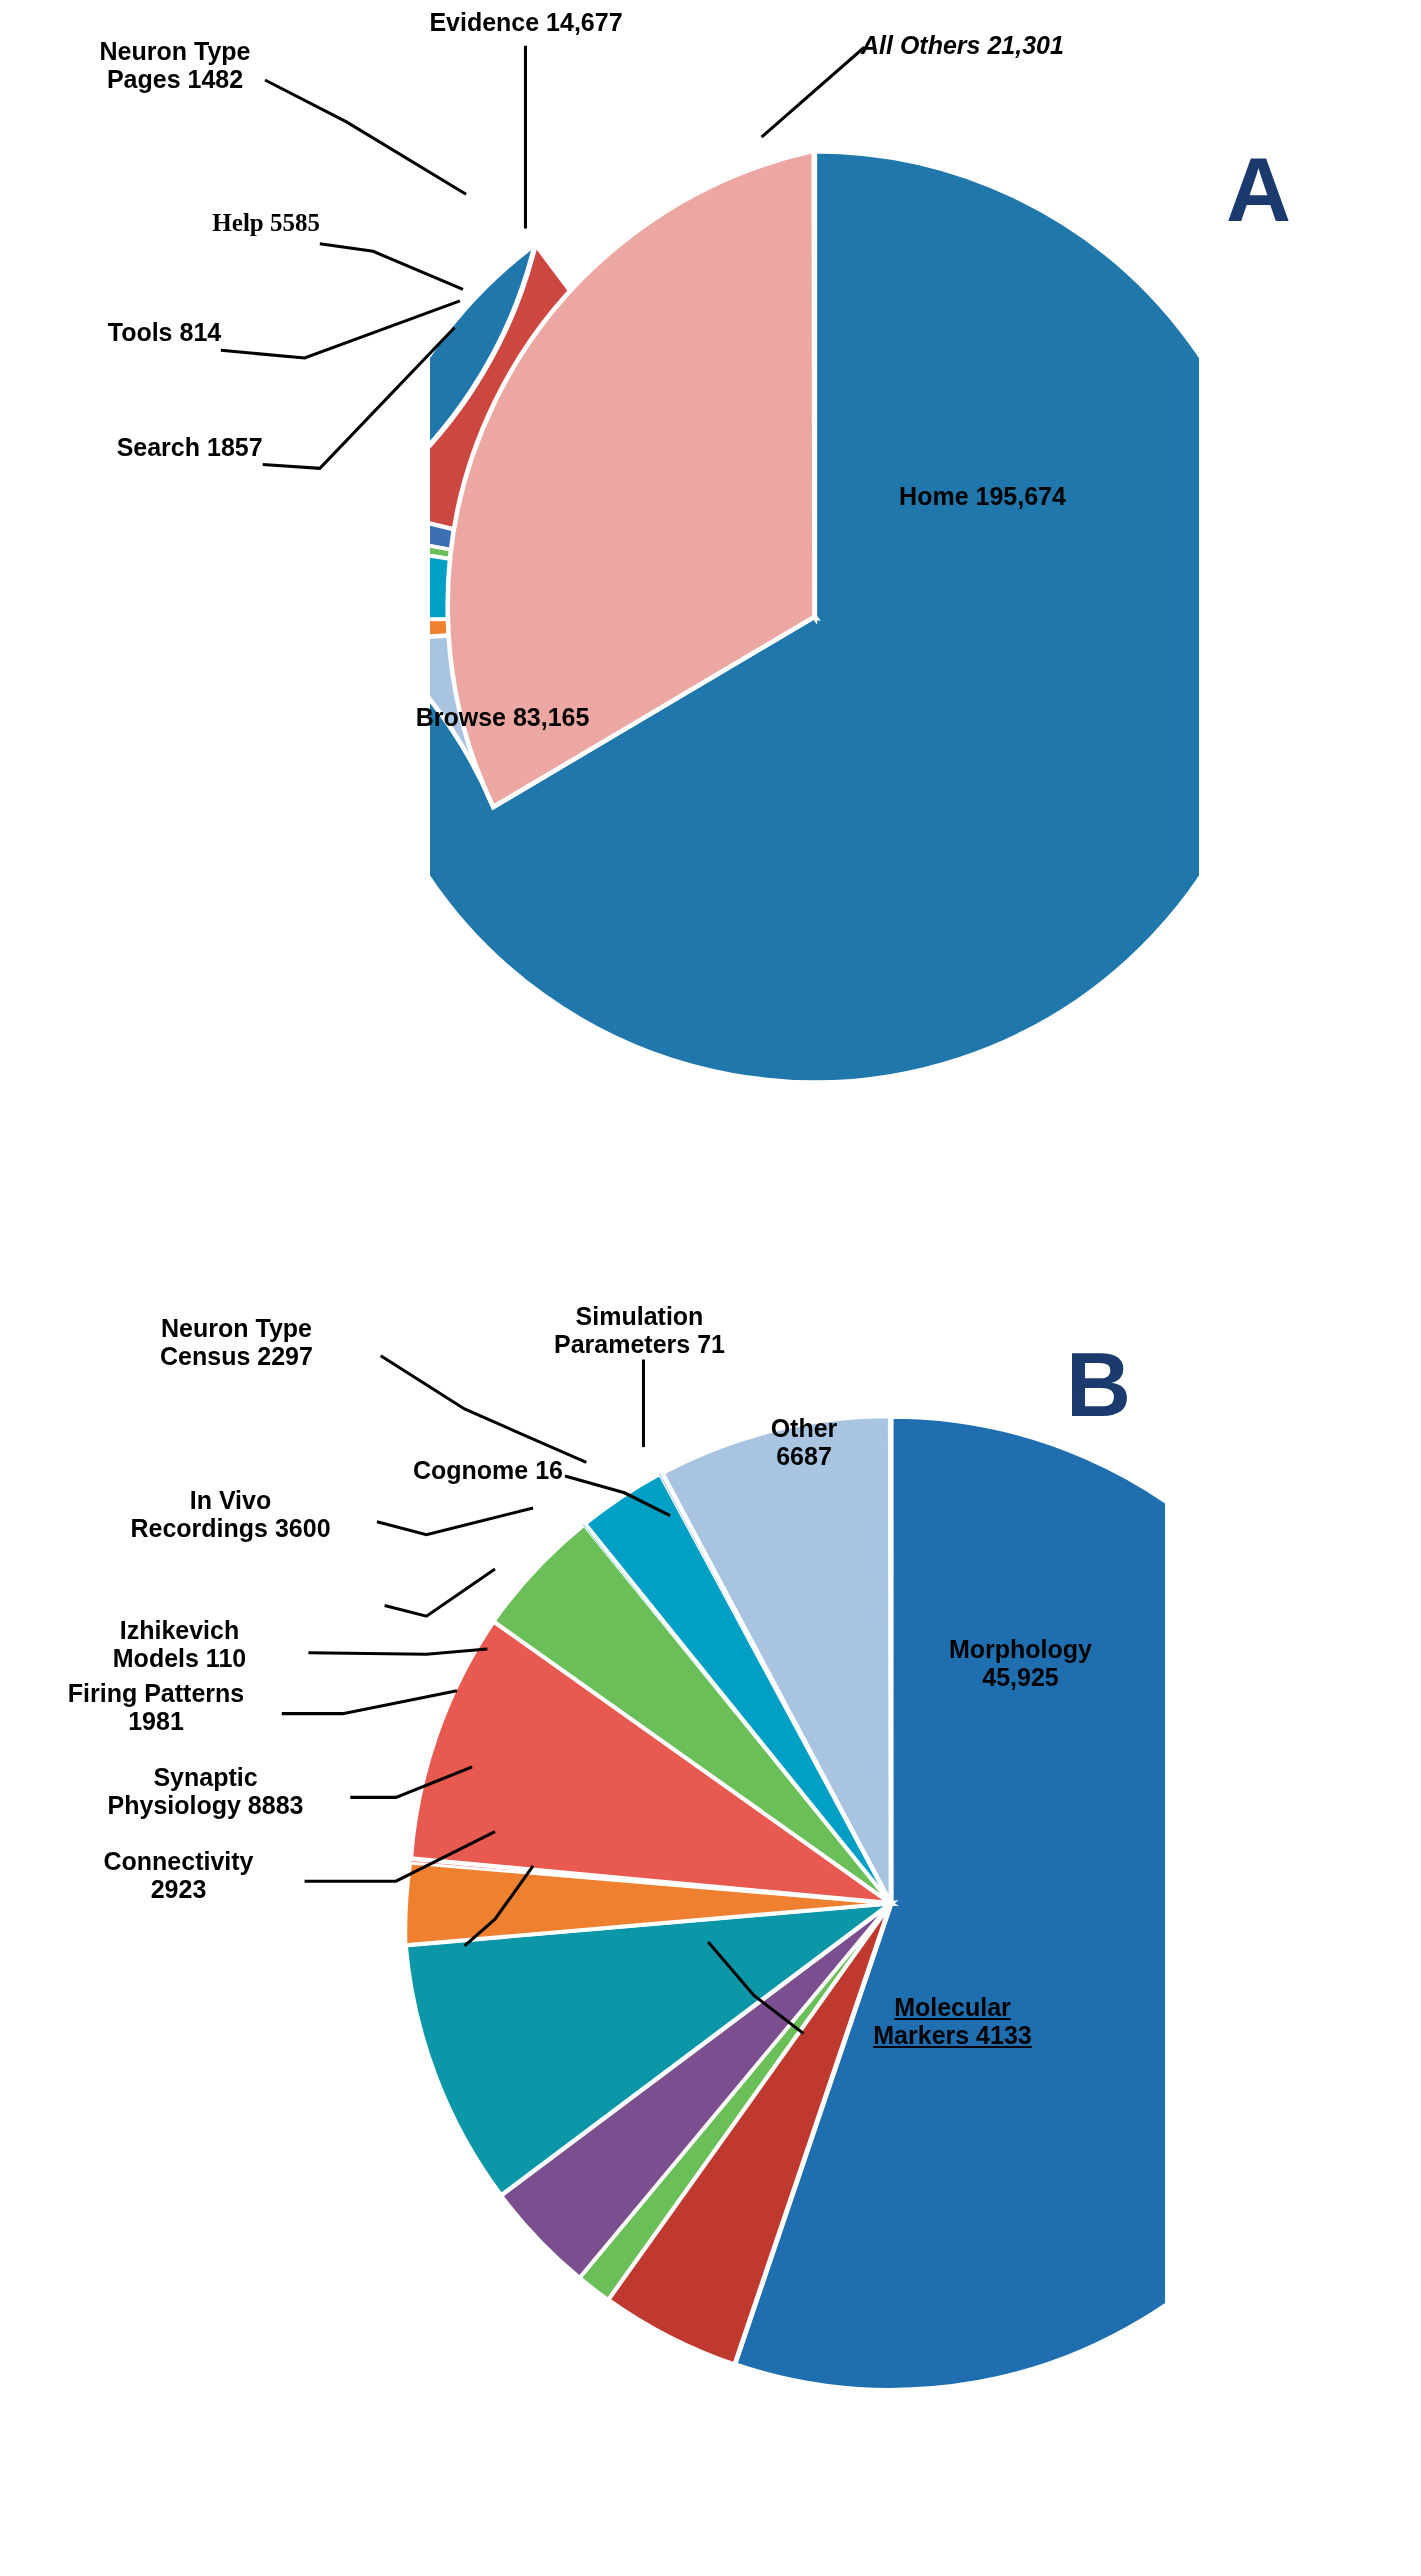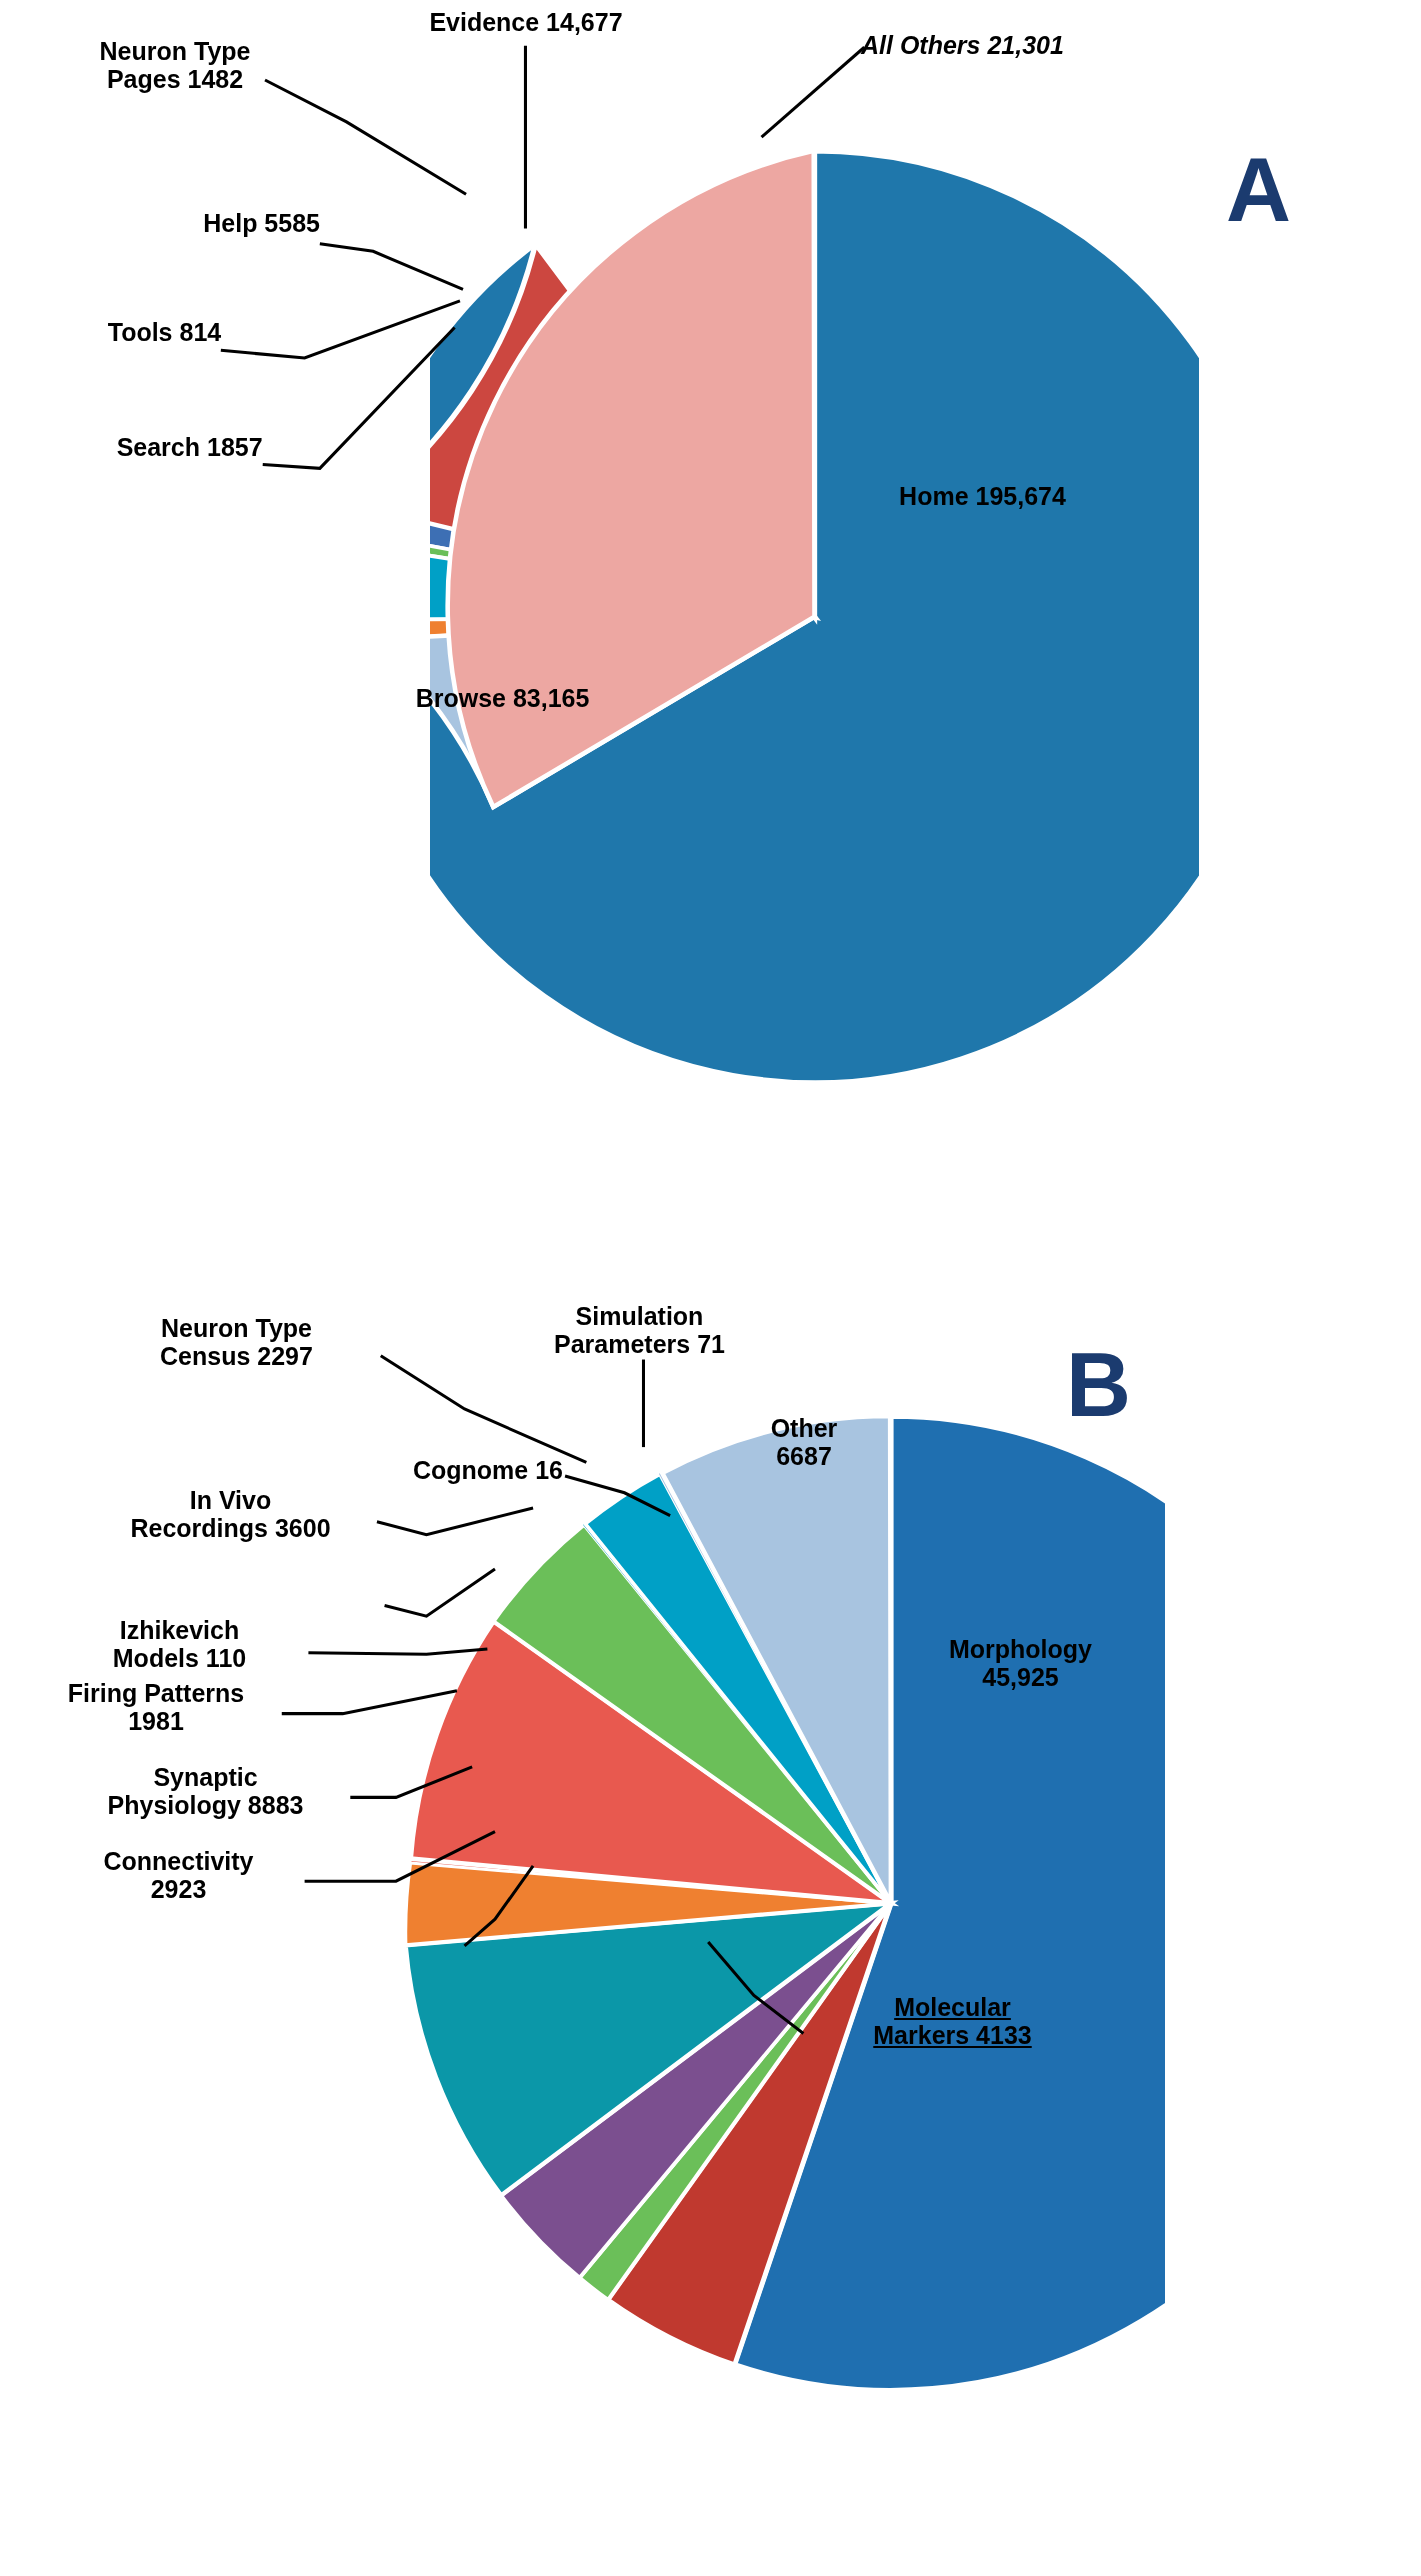--- a/index.html
+++ b/index.html
@@ -108,29 +108,29 @@
     </g>
   </svg>
 
   <div class="lbl c" style="left:30.5px; top:37px; width:289px;">Neuron Type
 Pages 1482</div>
 
   <div class="lbl c" style="left:366px; top:7.6px; width:320px;">Evidence 14,677</div>
 
   <div class="lbl l" style="left:861px; top:30.5px; width:350px;font-style:italic;">All Others 21,301</div>
 
-  <div class="lbl r" style="left:76px; top:209px; width:244px;">Help 5585</div>
+  <div class="lbl r" style="left:76px; top:209px; width:244px;font-family:Liberation Serif, serif;">Help 5585</div>
 
   <div class="lbl r" style="left:15.2px; top:318px; width:206px;">Tools 814</div>
 
   <div class="lbl r" style="left:7.6px; top:433px; width:255px;">Search 1857</div>
 
   <div class="lbl in c" style="left:830px; top:442px; width:305px;">Home 195,674</div>
 
-  <div class="lbl in c" style="left:350px; top:644px; width:305px;">Browse 83,165</div>
+  <div class="lbl in c" style="left:350px; top:663px; width:305px;">Browse 83,165</div>
 </div>
 
 <div class="panel" id="panel-b">
 
   <div class="panel-letter">B</div>
 
   <div class="pie-wrap" style="left:358px; top:152px;">
     <svg class="pie-svg" width="807" height="1005" viewBox="0 0 1060 1320">
       <g transform="translate(700,640)">
 

